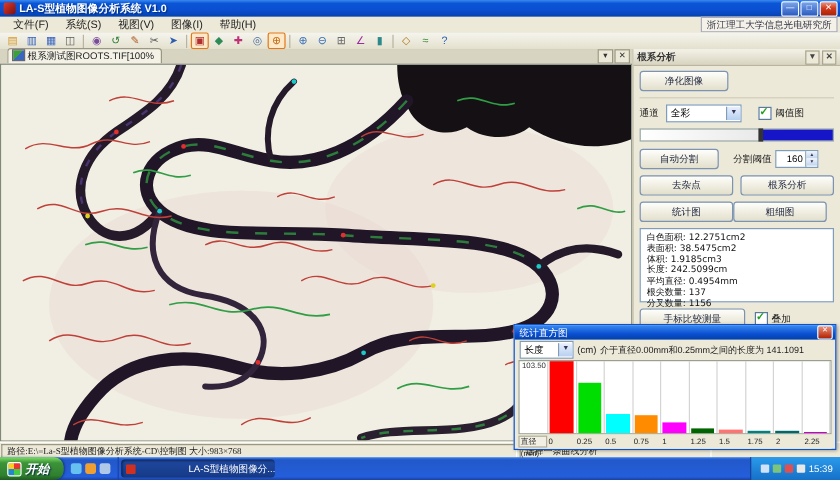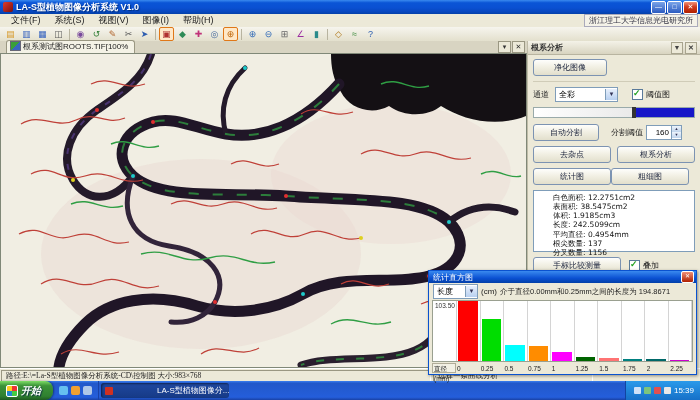--- a/index.html
+++ b/index.html
@@ -57,21 +57,21 @@
     font-size:6px;line-height:11px;text-align:center;color:#335;}
   .xp-check{width:9px;height:9px;border:1px solid #5a7a9a;background:#fff;display:inline-block;position:relative;margin-right:3px;flex:none;}
   .xp-check.on:after{content:"✓";position:absolute;left:0px;top:-2px;font-size:9px;color:#21a121;font-weight:bold;}
   .slider{position:relative;height:9px;border:1px solid #9aa;margin:2px 0 6px 0;background:linear-gradient(90deg,#fff,#dcdcdc);}
   .slider .bluepart{position:absolute;top:0;bottom:0;right:0;background:#1616c8;}
   .slider .thumb{position:absolute;bottom:-1px;width:4px;height:11px;background:#333;}
   .spin{display:inline-flex;border:1px solid #7f9db9;background:#fff;height:13px;}
   .spin .val{width:22px;font-size:8px;text-align:right;padding-right:2px;line-height:13px;}
   .spin .btns{display:flex;flex-direction:column;border-left:1px solid #7f9db9;}
   .spin .sb{width:9px;height:6px;font-size:4px;line-height:6px;text-align:center;background:linear-gradient(180deg,#eef4fc,#c0d4ec);color:#335;}
-  .resultbox{background:#fff;border:1px solid #7f9db9;padding:2px 19px;font-size:7.5px;line-height:1.22;color:#111;
+  .resultbox{background:#fff;border:1px solid #7f9db9;padding:2px 5px;font-size:7.5px;line-height:1.22;color:#111;
     font-family:"DejaVu Sans",sans-serif;}
 
   
   .histwin{position:absolute;left:428px;top:270px;width:269px;height:105px;background:#ece9d8;border:1px solid #0a52cf;
     box-shadow:1px 1px 3px rgba(0,0,0,.4);z-index:30;box-sizing:border-box;}
   .histwin .htitle{height:12px;display:flex;align-items:center;padding:0 2px 0 4px;color:#fff;font-size:8px;font-weight:normal;
     background:linear-gradient(180deg,#3a8aef,#0a50d2 60%,#0340a8);}
   .histwin .hclose{margin-left:auto;width:11px;height:10px;border:1px solid #fff;border-radius:2px;font-size:6px;line-height:8px;text-align:center;
     background:linear-gradient(180deg,#f09078,#b02000);color:#fff;}
   .histwin .htools{height:15px;display:flex;align-items:center;gap:3px;padding:1px 4px;}
@@ -314,21 +314,21 @@
     <div class="htitle">
       <span>统计直方图</span>
       <span class="hclose">✕</span>
     </div>
     <div class="htools">
       <span class="xp-select" style="width:40px;">
         <span>长度</span>
         <span class="arrow">▼</span>
       </span>
       <span class="lbl">(cm)</span>
-      <span class="hinfo">介于直径0.00mm和0.25mm之间的长度为 194.8671</span>
+      <span class="hinfo">介于直径0.00mm和0.25mm之间的长度为 141.1091</span>
     </div>
     <div class="chartwrap">
       <div class="ylab">103.50</div>
       <div class="plot">
           <div class="bin">
             <div class="bar" style="height: 100%; background: rgb(255, 0, 0);"></div>
           </div>
           <div class="bin">
             <div class="bar" style="height: 69.6%; background: rgb(0, 221, 0);"></div>
           </div>

